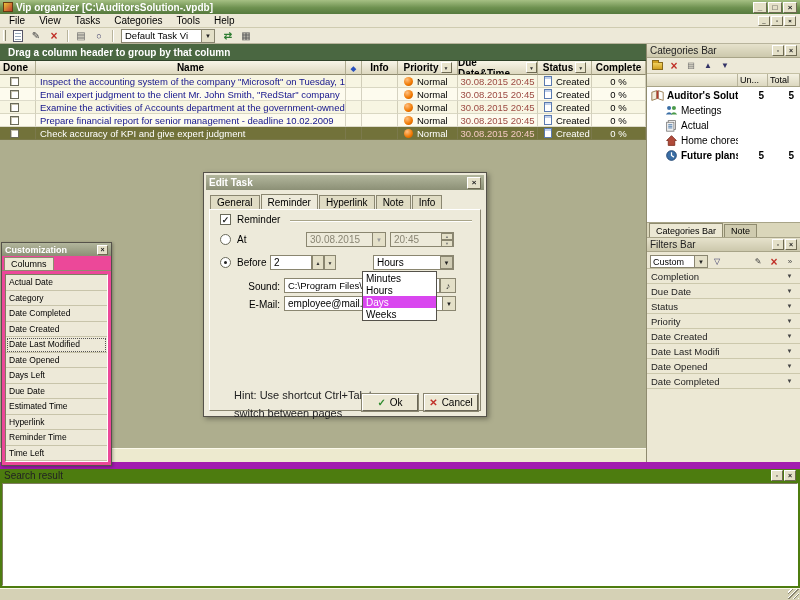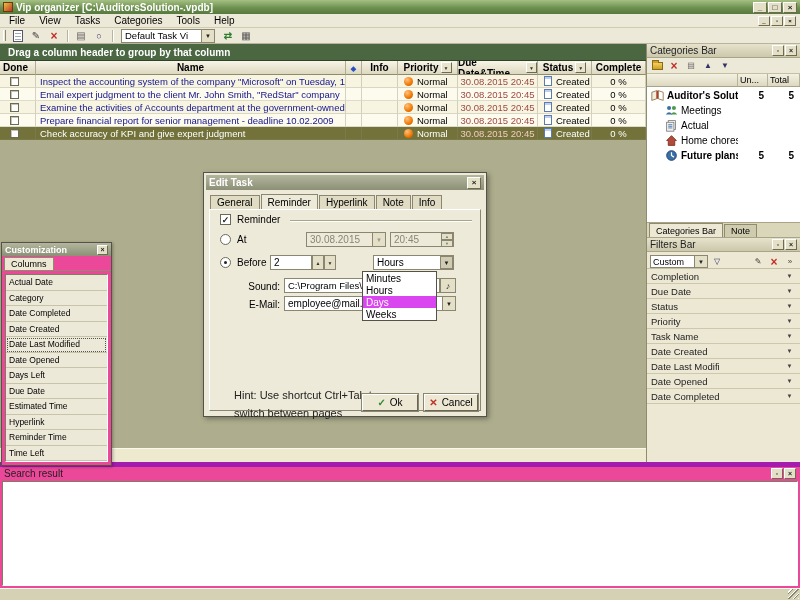--- a/index.html
+++ b/index.html
@@ -94,21 +94,21 @@
 .flt-toolbar{height:17px;display:flex;align-items:flex-end;gap:2px;padding:0 3px;border-bottom:1px solid #C4C0A4}
 .flt-combo{width:58px;height:13px;background:#fff;border:1px solid #8A8670;font-size:9px;display:flex;align-items:center;padding-left:2px}
 .g-funnel::before{content:"▽";color:#336;font-size:8px}
 .g-chev::before{content:"»";color:#444}
 .flt-right{margin-left:auto;display:flex;gap:2px}
 .flt-field{height:15px;display:flex;align-items:center;font-size:9.5px;padding:0 4px;border-bottom:1px solid #CCC8AC;color:#222}
 .flt-arrow{margin-left:auto;width:13px;height:13px;display:flex;align-items:center;justify-content:center}
 .flt-arrow::before{content:"▼";font-size:6px;color:#444}
 
 
-.search-panel{position:absolute;left:0;top:462px;width:800px;height:126px;background:#ec4899;border-top:5px solid #a21caf}
+.search-panel{position:absolute;left:0;top:462px;width:800px;height:126px;background:#4d7c0f;border-top:7px solid #a21caf}
 .search-head{height:13px;display:flex;align-items:center;padding:0 4px;font-size:10px;color:#222}
 .search-btns{margin-left:auto;display:flex;gap:1px}
 .search-body{position:absolute;left:2px;right:2px;top:14px;bottom:2px;background:#fff;border:1px solid;border-color:#807C60 #fff #fff #807C60}
 .statusbar{position:absolute;left:0;top:588px;width:800px;height:12px;background:#D5D1B5;border-top:1px solid #FBF9EA}
 .grip{position:absolute;right:1px;bottom:1px;width:11px;height:10px;background:repeating-linear-gradient(135deg,transparent 0 2px,#fff 2px 3px,#8A8670 3px 4px)}
 
 
 .custz{position:absolute;left:1px;top:242px;width:111px;height:224px;background:#ec4899;border:1px solid #55524A;box-shadow:1px 1px 3px rgba(0,0,0,.3);z-index:8}
 .cz-title{height:13px;background:linear-gradient(180deg,#B2B69C,#8C9076);color:#fff;font-size:9px;font-weight:bold;display:flex;align-items:center;padding:0 3px}
 .cz-close{margin-left:auto;width:11px;height:10px;background:#E4E0C8;border:1px solid;border-color:#fff #6E6A52 #6E6A52 #fff;font-size:7px;display:flex;align-items:center;justify-content:center;color:#222}
@@ -441,24 +441,20 @@
       </div>
     <div class="flt-field">
         <span>Status</span>
         <span class="flt-arrow"></span>
       </div>
     <div class="flt-field">
         <span>Priority</span>
         <span class="flt-arrow"></span>
       </div>
     <div class="flt-field">
-        <span>Task Name</span>
-        <span class="flt-arrow"></span>
-      </div>
-    <div class="flt-field">
         <span>Date Created</span>
         <span class="flt-arrow"></span>
       </div>
     <div class="flt-field">
         <span>Date Last Modifi</span>
         <span class="flt-arrow"></span>
       </div>
     <div class="flt-field">
         <span>Date Opened</span>
         <span class="flt-arrow"></span>

